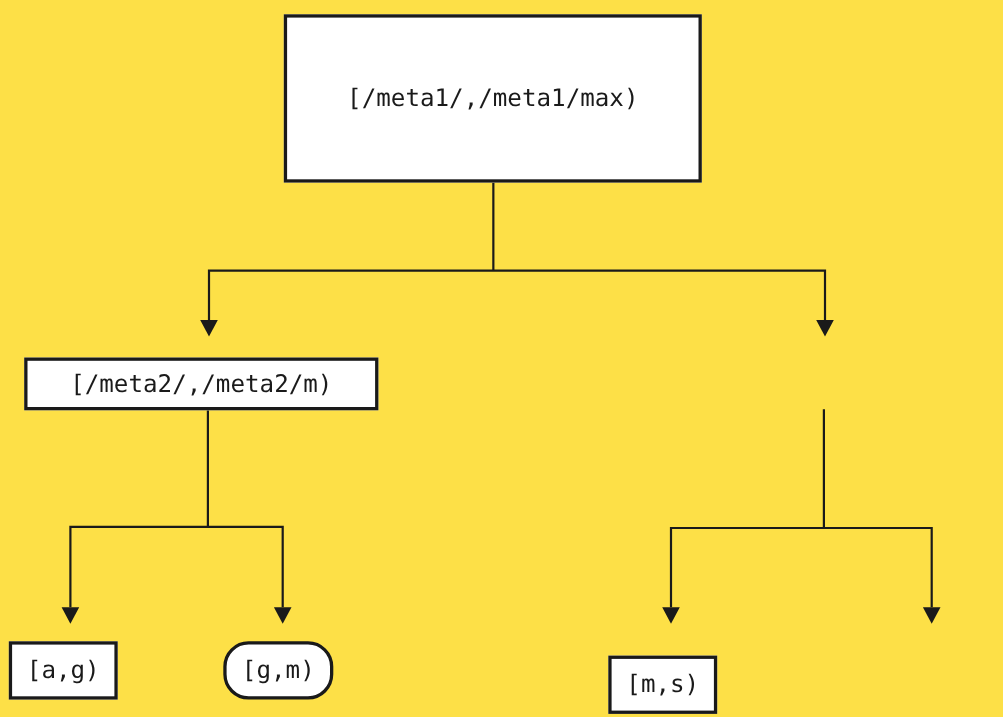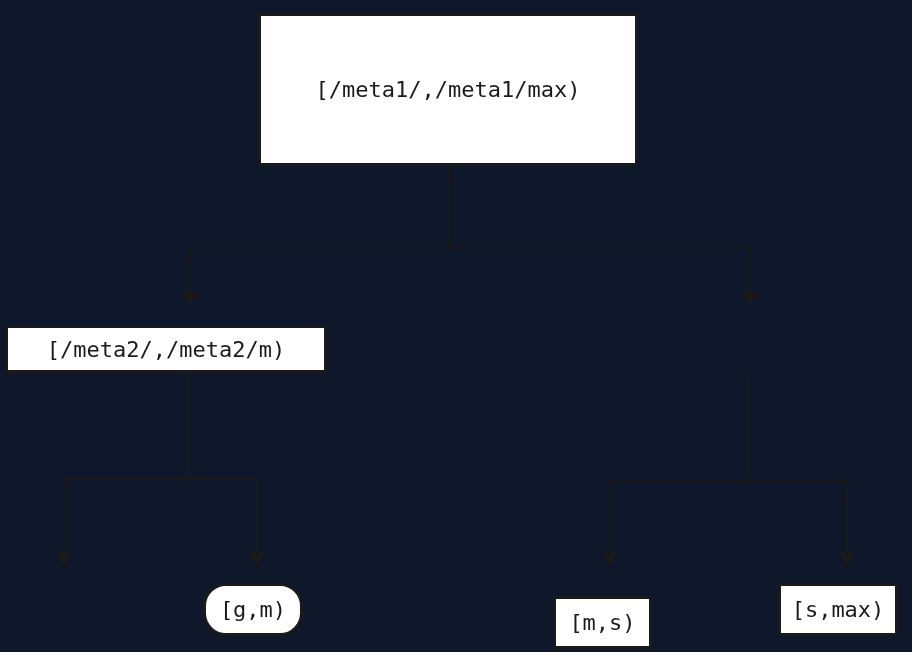--- a/index.html
+++ b/index.html
@@ -4,21 +4,21 @@
 <style>
   html, body {
     margin: 0;
     padding: 0;
     background: #ffffff;
   }
   .canvas {
     position: relative;
     width: 912px;
     height: 652px;
-    background: #0f172a;
+    background: #fde047;
     overflow: hidden;
     font-family: "DejaVu Sans Mono", "Liberation Mono", monospace;
   }
   .edges {
     position: absolute;
     left: 0;
     top: 0;
     width: 912px;
     height: 652px;
     z-index: 1;
@@ -30,21 +30,21 @@
     background: #ffffff;
     display: flex;
     align-items: center;
     justify-content: center;
     font-size: 22px;
     color: #1a1a1a;
     white-space: nowrap;
     z-index: 2;
   }
   .node-root  { left: 258px; top: 13px;  width: 380px; height: 153px; }
-  .node-l2a   { left: 5px;  top: 325px; width: 322px; height: 48px; }
+  .node-l2a   { left: 22px;  top: 325px; width: 322px; height: 48px; }
   .node-l2b   { left: 583px; top: 324px; width: 320px; height: 48px; }
   .node-leaf1 { left: 8px;   top: 583px; width: 99px;  height: 53px; }
   .node-leaf2 { left: 203px; top: 583px; width: 100px; height: 53px; border-radius: 23px; }
   .node-leaf3 { left: 553px; top: 596px; width: 99px;  height: 53px; }
   .node-leaf4 { left: 778px; top: 583px; width: 120px; height: 53px; }
 </style>
 </head>
 <body>
 
 <div class="canvas">
@@ -65,20 +65,20 @@
     <path d="M610,552 V480 H847 V552" stroke="#1a1a1a" stroke-width="2" fill="none"></path>
     <polygon points="602,552 618,552 610,567" fill="#1a1a1a"></polygon>
     <polygon points="839,552 855,552 847,567" fill="#1a1a1a"></polygon>
   </svg>
 
   <div class="node node-root">[/meta1/,/meta1/max)</div>
 
   <div class="node node-l2a">[/meta2/,/meta2/m)</div>
 
 
+  <div class="node node-leaf1">[a,g)</div>
 
   <div class="node node-leaf2">[g,m)</div>
 
   <div class="node node-leaf3">[m,s)</div>
 
-  <div class="node node-leaf4">[s,max)</div>
 
 </div>
 
 </body></html>

